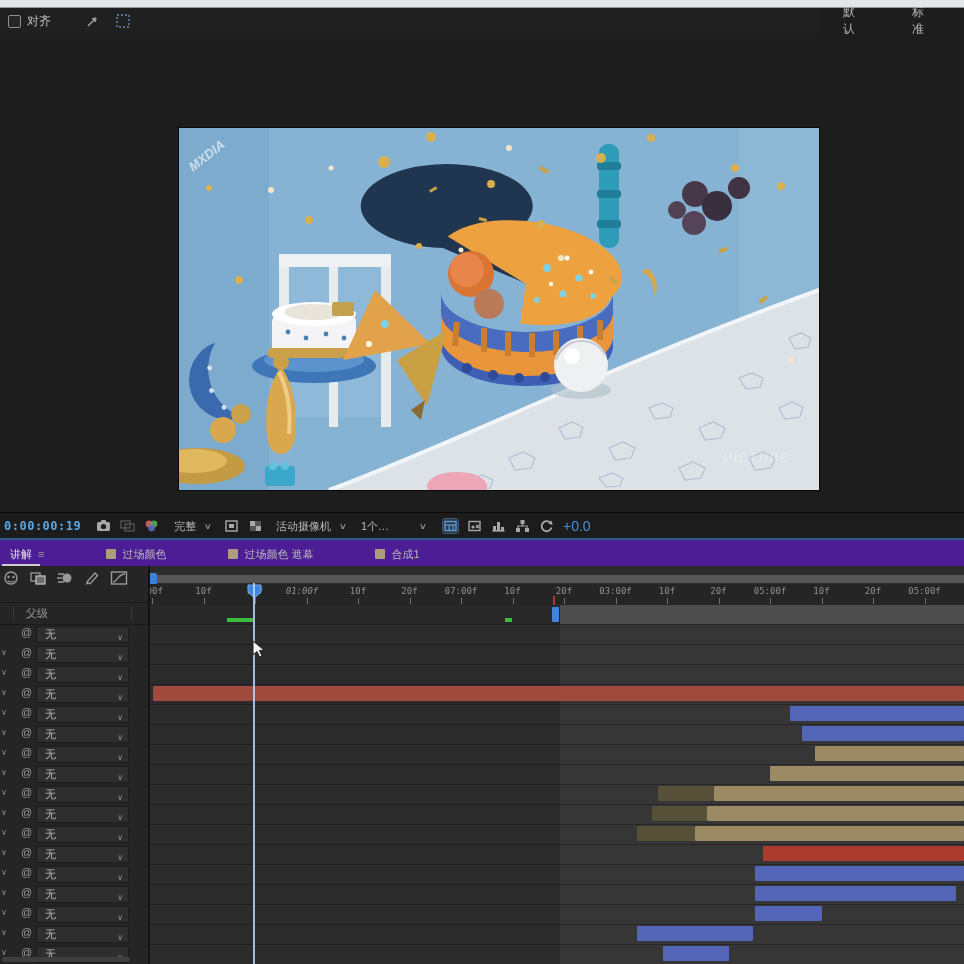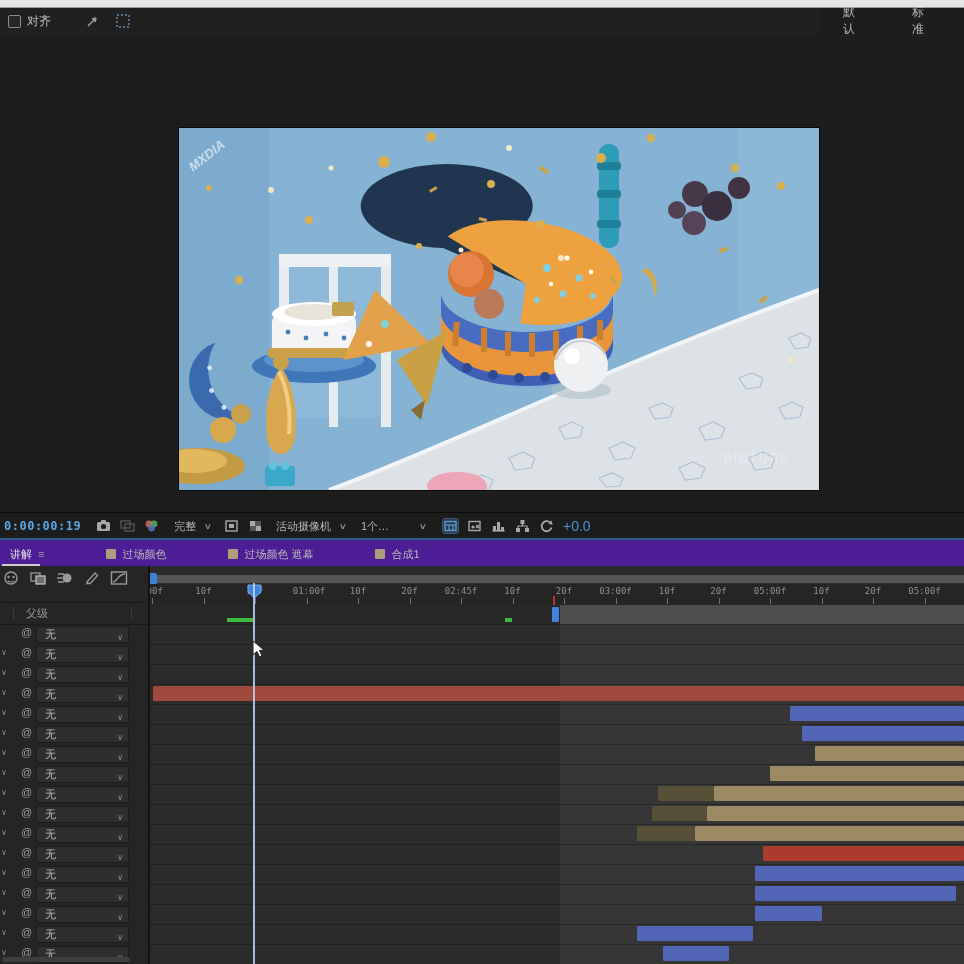--- a/index.html
+++ b/index.html
@@ -524,27 +524,27 @@
   <div class="abs tl-right">
     <div class="nav-bar"></div>
     <div class="nav-cap"></div>
     <div class="ruler" id="ruler">
         <span class="tick-label" style="left: 2px;">:00f</span>
         <span class="tick-mark" style="left: 2px;"></span>
         <span class="tick-label" style="left: 53.5px;">10f</span>
         <span class="tick-mark" style="left: 53.5px;"></span>
         <span class="tick-label" style="left: 105px;">20f</span>
         <span class="tick-mark" style="left: 105px;"></span>
-        <span class="tick-label" style="left: 159px;">01:00f</span>
+        <span class="tick-label" style="left: 152px; font-style: italic;">01:00f</span>
         <span class="tick-mark" style="left: 156.5px;"></span>
         <span class="tick-label" style="left: 208px;">10f</span>
         <span class="tick-mark" style="left: 208px;"></span>
         <span class="tick-label" style="left: 259.5px;">20f</span>
         <span class="tick-mark" style="left: 259.5px;"></span>
-        <span class="tick-label" style="left: 311px;">02:45f</span>
+        <span class="tick-label" style="left: 311px;">07:00f</span>
         <span class="tick-mark" style="left: 311px;"></span>
         <span class="tick-label" style="left: 362.5px;">10f</span>
         <span class="tick-mark" style="left: 362.5px;"></span>
         <span class="tick-label" style="left: 414px;">20f</span>
         <span class="tick-mark" style="left: 414px;"></span>
         <span class="tick-label" style="left: 465.5px;">03:00f</span>
         <span class="tick-mark" style="left: 465.5px;"></span>
         <span class="tick-label" style="left: 517px;">10f</span>
         <span class="tick-mark" style="left: 517px;"></span>
         <span class="tick-label" style="left: 568.5px;">20f</span>

